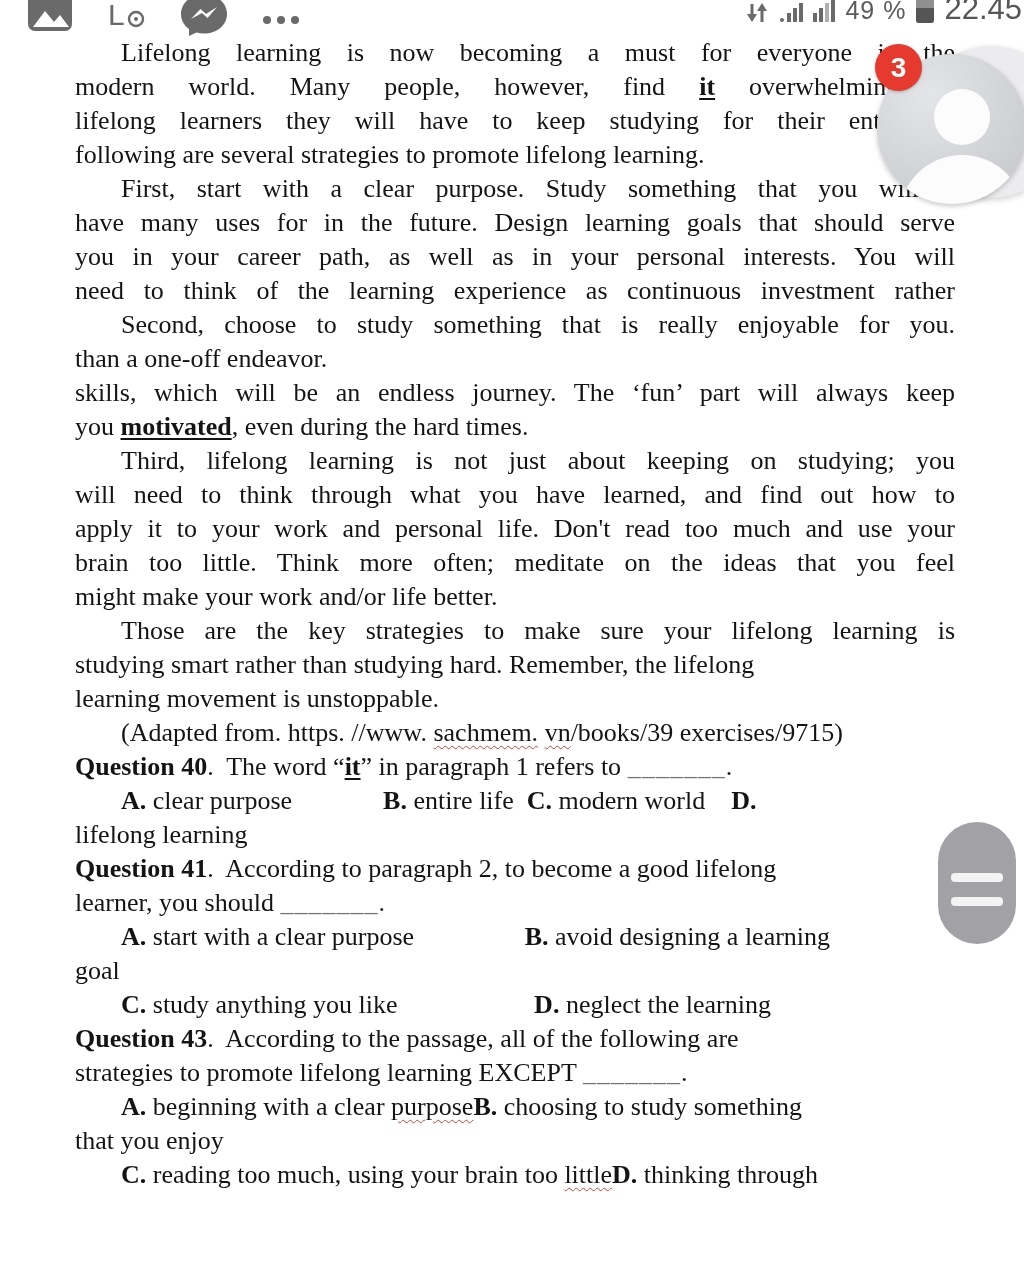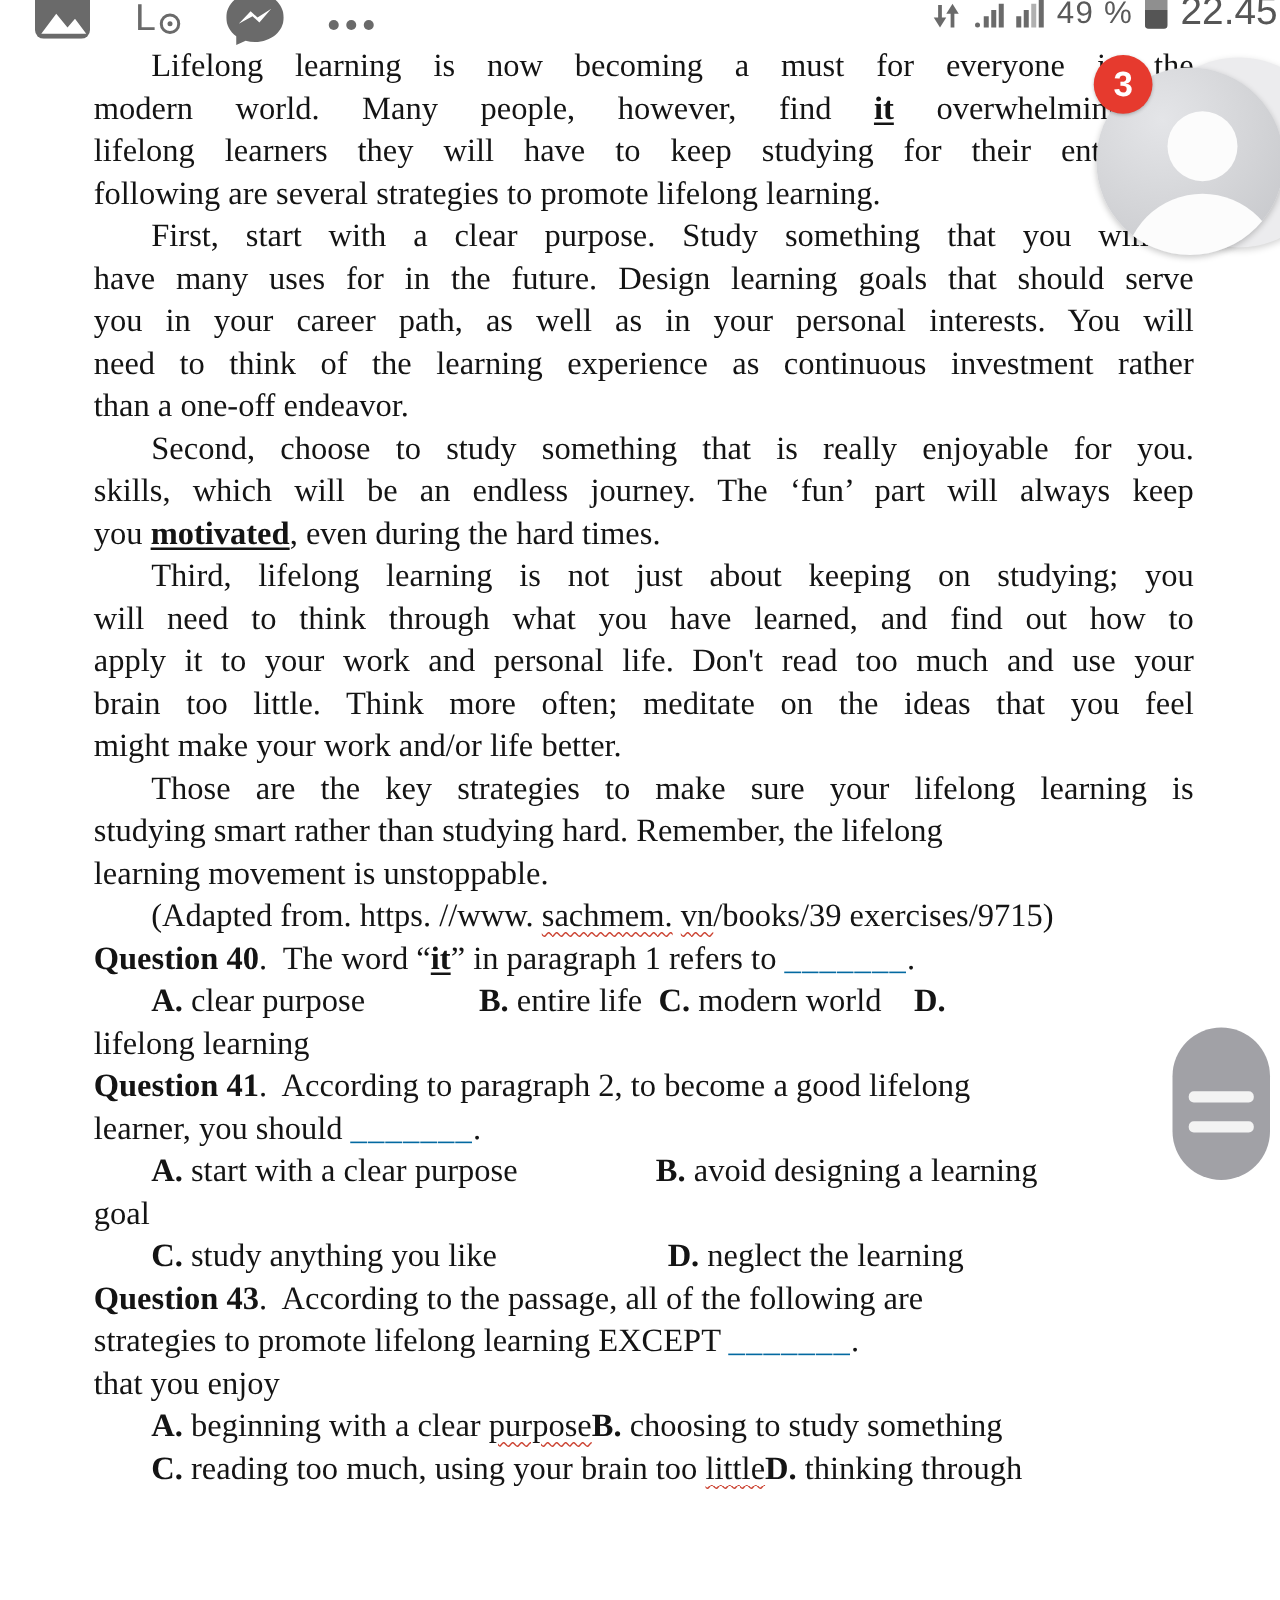--- a/index.html
+++ b/index.html
@@ -31,21 +31,21 @@
     position:absolute;left:75px;top:36px;width:880px;
     font-size:26px;line-height:34px;
   }
   .line{white-space:pre-wrap;}
   .line.just{white-space:normal;text-align:justify;text-align-last:justify;}
   .line.ind{padding-left:46px;}
   .line.i{}
   .run.b{font-weight:bold;text-align:right;}
   .run.u{text-decoration:underline;text-decoration-thickness:2px;text-underline-offset:3px;}
   .run.w{text-decoration:underline;text-decoration-style:wavy;text-decoration-color:#cc4433;text-decoration-thickness:1px;text-underline-offset:4px;}
-  .run.bl{color:#0369a1;letter-spacing:1px;}
+  .run.bl{color:#737373;letter-spacing:1px;}
   
   .chathead-back{
     position:absolute;left:915px;top:46px;width:152px;height:152px;border-radius:50%;
     background:#ececee;box-shadow:0 2px 6px rgba(0,0,0,.18);
   }
   .chathead{
     position:absolute;left:877px;top:54px;width:150px;height:150px;border-radius:50%;
     background:radial-gradient(circle at 35% 28%, #e4e5e8 0%, #d2d3d6 55%, #c3c4c8 100%);
     overflow:hidden;box-shadow:0 2px 5px rgba(0,0,0,.22);
   }
@@ -122,22 +122,22 @@
 
 <div class="doc" id="doc">
     <div class="line just ind"><span class="run">Lifelong learning is now becoming a must for everyone in the</span></div>
     <div class="line just"><span class="run">modern world. Many people, however, find </span><span class="run b u">it</span><span class="run"> overwhelming as</span></div>
     <div class="line just"><span class="run">lifelong learners they will have to keep studying for their entire lif</span></div>
     <div class="line"><span class="run">following are several strategies to promote lifelong learning.</span></div>
     <div class="line just ind"><span class="run">First, start with a clear purpose. Study something that you will li</span></div>
     <div class="line just"><span class="run">have many uses for in the future. Design learning goals that should serve</span></div>
     <div class="line just"><span class="run">you in your career path, as well as in your personal interests. You will</span></div>
     <div class="line just"><span class="run">need to think of the learning experience as continuous investment rather</span></div>
+    <div class="line just ind"><span class="run">Second, choose to study something that is really enjoyable for you.</span></div>
     <div class="line"><span class="run">than a one-off endeavor.</span></div>
-    <div class="line just ind"><span class="run">Second, choose to study something that is really enjoyable for you.</span></div>
     <div class="line just"><span class="run">skills, which will be an endless journey. The ‘fun’ part will always keep</span></div>
     <div class="line"><span class="run">you </span><span class="run b u">motivated</span><span class="run">, even during the hard times.</span></div>
     <div class="line just ind"><span class="run">Third, lifelong learning is not just about keeping on studying; you</span></div>
     <div class="line just"><span class="run">will need to think through what you have learned, and find out how to</span></div>
     <div class="line just"><span class="run">apply it to your work and personal life. Don't read too much and use your</span></div>
     <div class="line just"><span class="run">brain too little. Think more often; meditate on the ideas that you feel</span></div>
     <div class="line"><span class="run">might make your work and/or life better.</span></div>
     <div class="line just ind"><span class="run">Those are the key strategies to make sure your lifelong learning is</span></div>
     <div class="line"><span class="run">studying smart rather than studying hard. Remember, the lifelong</span></div>
     <div class="line"><span class="run">learning movement is unstoppable.</span></div>
@@ -145,22 +145,22 @@
     <div class="line"><span class="run b">Question 40</span><span class="run">.  The word “</span><span class="run b u">it</span><span class="run">” in paragraph 1 refers to </span><span class="run bl">_______</span><span class="run">.</span></div>
     <div class="line ind"><span class="run b">A.</span><span class="run"> clear purpose              </span><span class="run b">B.</span><span class="run"> entire life  </span><span class="run b">C.</span><span class="run"> modern world    </span><span class="run b">D.</span></div>
     <div class="line"><span class="run">lifelong learning</span></div>
     <div class="line"><span class="run b">Question 41</span><span class="run">.  According to paragraph 2, to become a good lifelong</span></div>
     <div class="line"><span class="run">learner, you should </span><span class="run bl">_______</span><span class="run">.</span></div>
     <div class="line ind"><span class="run b">A.</span><span class="run"> start with a clear purpose                 </span><span class="run b">B.</span><span class="run"> avoid designing a learning</span></div>
     <div class="line"><span class="run">goal</span></div>
     <div class="line ind"><span class="run b">C.</span><span class="run"> study anything you like                     </span><span class="run b">D.</span><span class="run"> neglect the learning</span></div>
     <div class="line"><span class="run b">Question 43</span><span class="run">.  According to the passage, all of the following are</span></div>
     <div class="line"><span class="run">strategies to promote lifelong learning EXCEPT </span><span class="run bl">_______</span><span class="run">.</span></div>
+    <div class="line ind"><span class="run b">A.</span><span class="run"> beginning with a clear </span><span class="run w">purpose</span><span class="run b">B.</span><span class="run"> choosing to study something</span></div>
     <div class="line"><span class="run">that you enjoy</span></div>
-    <div class="line ind"><span class="run b">A.</span><span class="run"> beginning with a clear </span><span class="run w">purpose</span><span class="run b">B.</span><span class="run"> choosing to study something</span></div>
     <div class="line ind"><span class="run b">C.</span><span class="run"> reading too much, using your brain too </span><span class="run w">little</span><span class="run b">D.</span><span class="run"> thinking through</span></div>
   </div>
 
 <div class="chathead-back"></div>
 <div class="chathead">
   <span class="head"></span>
   <span class="torso"></span>
 </div>
 <div class="badge">3</div>
 

